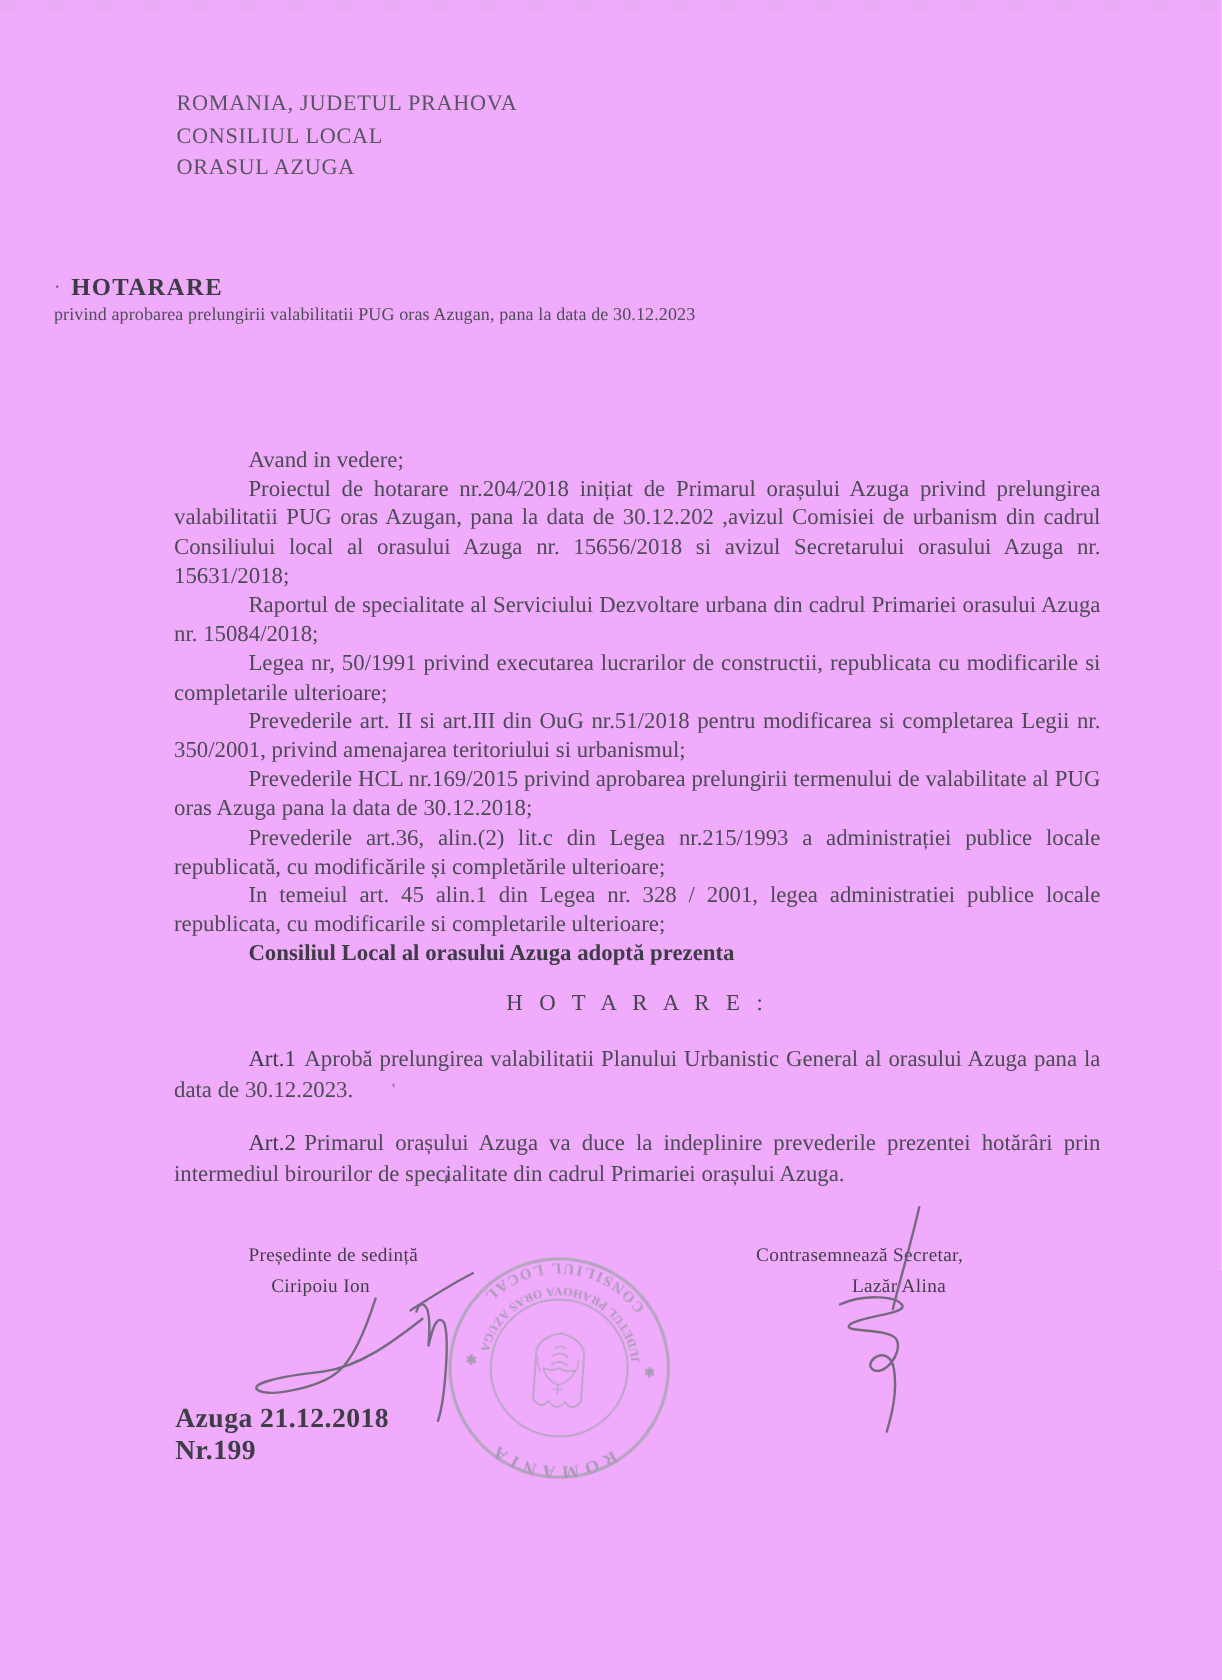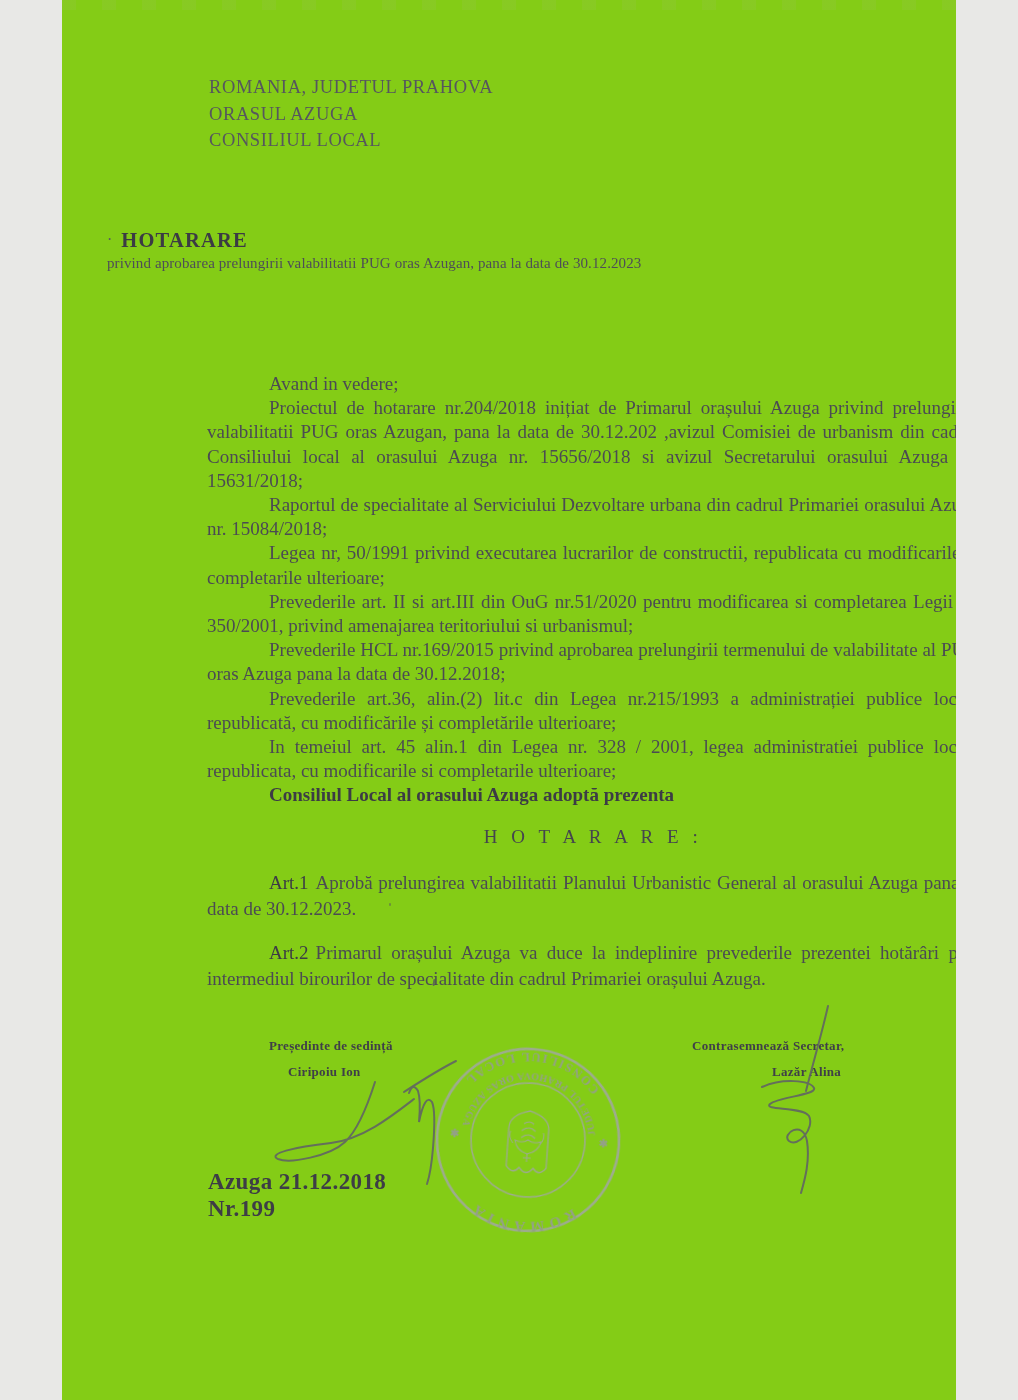--- a/index.html
+++ b/index.html
@@ -1,20 +1,20 @@
 <!DOCTYPE html>
 <html><head>
 <meta charset="utf-8">
 <style>
   html,body{margin:0;padding:0;background:#e8e8e6;}
   .page{
     position:relative;
-    width:894px;height:1400px;
+    width:1018px;height:1400px;
     margin:0 auto;
-    background:#84cc16;
+    background:#f0abfc;
     overflow:hidden;
     font-family:"Liberation Serif", serif;
     color:#4b4b53;
   }
   
   .scan-noise{
     position:absolute;left:0;top:0;width:100%;height:10px;
     background:repeating-linear-gradient(90deg,
       rgba(180,180,178,.18) 0 14px, rgba(252,252,250,0) 14px 40px);
     opacity:.45;
@@ -48,21 +48,21 @@
   .adopt-line{font-weight:bold;color:#3c3c45;}
   .decision-heading{
     margin-top:16px !important;
     text-align:center;text-indent:0 !important;
     font-weight:normal;font-size:19px;letter-spacing:4.5px;color:#45454e;
     line-height:26px;
   }
   .article{margin-top:20px !important;line-height:26.2px;}
   .article + .article{margin-top:18px !important;}
   .article .art-label{font-weight:normal;color:#3c3c45;margin-right:7px;}
-  .sig{position:absolute;font-weight:bold;font-size:13px;color:#3f3f48;letter-spacing:.3px;white-space:nowrap;}
+  .sig{position:absolute;font-weight:normal;font-size:16px;color:#3f3f48;letter-spacing:.3px;white-space:nowrap;}
   .sig-left-role{left:207px;top:1038px;}
   .sig-left-name{left:226px;top:1064px;}
   .sig-right-role{left:630px;top:1038px;}
   .sig-right-name{left:710px;top:1064px;}
   .footer-block{
     position:absolute;left:146px;top:1168px;
     font-weight:bold;font-size:23px;line-height:27px;color:#3d3d46;
     letter-spacing:.4px;
   }
   .stamp-svg{position:absolute;left:366px;top:1040px;width:200px;height:200px;}
@@ -75,37 +75,37 @@
 </style>
 </head>
 <body>
 
 <div class="page">
 
   <div class="scan-noise"></div>
 
   <div class="letterhead">
     <div>ROMANIA, JUDETUL PRAHOVA</div>
+    <div>CONSILIUL LOCAL</div>
     <div>ORASUL  AZUGA</div>
-    <div>CONSILIUL LOCAL</div>
   </div>
 
   <div class="title-wrap">
     <div>
       <span class="title-dot">·</span><span class="doc-title">HOTARARE</span>
     </div>
     <div class="doc-subtitle">privind aprobarea prelungirii valabilitatii PUG oras Azugan, pana la data de 30.12.2023</div>
   </div>
 
   <div class="body-block">
     <p>Avand in vedere;</p>
     <p>Proiectul de hotarare nr.204/2018 inițiat de Primarul orașului Azuga privind prelungirea valabilitatii PUG oras Azugan, pana la data de 30.12.202 ,avizul Comisiei de urbanism din cadrul Consiliului local al orasului Azuga nr. 15656/2018 si avizul Secretarului orasului Azuga nr. 15631/2018;</p>
     <p>Raportul de specialitate al Serviciului Dezvoltare  urbana din cadrul Primariei orasului Azuga nr. 15084/2018;</p>
     <p>Legea nr, 50/1991 privind executarea lucrarilor de constructii, republicata cu modificarile si completarile ulterioare;</p>
-    <p>Prevederile art. II si art.III din OuG nr.51/2020 pentru modificarea si completarea Legii nr. 350/2001, privind amenajarea teritoriului si urbanismul;</p>
+    <p>Prevederile art. II si art.III din OuG nr.51/2018 pentru modificarea si completarea Legii nr. 350/2001, privind amenajarea teritoriului si urbanismul;</p>
     <p>Prevederile HCL nr.169/2015 privind aprobarea prelungirii termenului de valabilitate al PUG oras Azuga pana la data de 30.12.2018;</p>
     <p>Prevederile art.36, alin.(2) lit.c  din Legea nr.215/1993 a administrației publice locale republicată, cu modificările și completările ulterioare;</p>
     <p>In temeiul art. 45 alin.1 din Legea nr. 328 / 2001, legea administratiei publice locale republicata, cu modificarile si completarile ulterioare;</p>
     <p class="adopt-line">Consiliul Local al orasului Azuga adoptă prezenta</p>
     <p class="decision-heading">H O T A R A R E :</p>
     <p class="article">
       <span class="art-label">Art.1</span><span>Aprobă prelungirea valabilitatii Planului Urbanistic General al orasului Azuga pana la data de 30.12.2023.</span>
     </p>
     <p class="article">
       <span class="art-label">Art.2</span><span>Primarul orașului Azuga va duce la indeplinire prevederile prezentei hotărâri prin intermediul birourilor de specialitate din cadrul Primariei orașului Azuga.</span>

